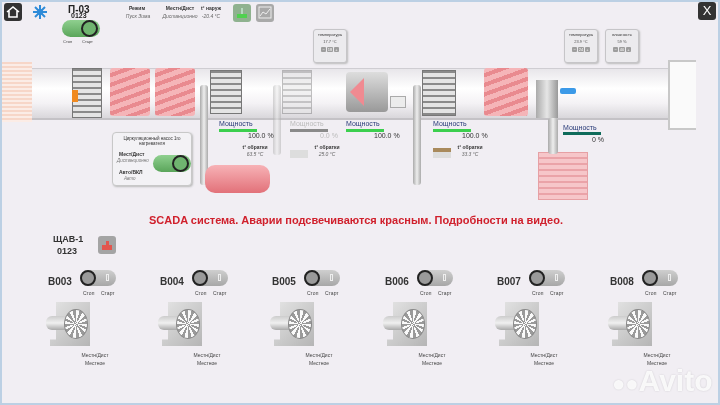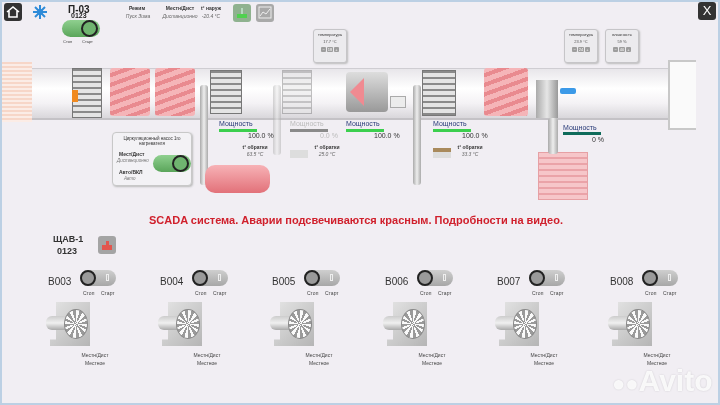--- a/index.html
+++ b/index.html
@@ -18,21 +18,21 @@
   .sensor-box .t { font-size: 4px; text-align: center; color: #333; margin-top: 2px; }
   .sensor-box .v { font-size: 4px; text-align: center; color: #555; margin-top: 2px; }
   .sensor-box .ctl { display: flex; justify-content: center; gap: 1px; margin-top: 3px; }
   .sensor-box .ctl span { font-size: 4px; background: #9d9d9d; color: #fff; padding: 0 1px; border-radius: 1px; }
   .tri { position: absolute; width: 0; height: 0; border-left: 9px solid transparent; border-right: 9px solid transparent; border-top: 14px solid #b5b5b5; }
   .tri::after { content: ""; position: absolute; left: -7px; top: -13px; border-left: 7px solid transparent; border-right: 7px solid transparent; border-top: 11px solid #fff; }
   .power-lbl { position: absolute; font-size: 7px; color: #283a78; }
   .power-bar { position: absolute; height: 3px; }
   .power-val { position: absolute; font-size: 7px; color: #333; }
   .pipe { position: absolute; background: linear-gradient(90deg, #aaa, #eee, #aaa); border-radius: 3px; }
-  .fan-title { position: absolute; font-size: 10px; font-weight: normal; color: #333; }
+  .fan-title { position: absolute; font-size: 10px; font-weight: bold; color: #333; }
   .fan-toggle { position: absolute; width: 36px; height: 16px; border-radius: 8px; background: linear-gradient(#cfcfcf, #a7a7a7); }
   .fan-toggle .knob { position: absolute; left: 0; top: 0; width: 16px; height: 16px; border-radius: 50%; background: #9a9a9a; border: 2px solid #222; }
   .fan-toggle .bar { position: absolute; right: 7px; top: 4px; width: 3px; height: 7px; border: 1px solid #eee; }
   .fan-sub { position: absolute; font-size: 5px; color: #444; }
   .fan-unit { position: absolute; width: 44px; height: 46px; }
   .fan-unit .tube { position: absolute; left: 0; top: 14px; width: 22px; height: 14px; background: linear-gradient(#ccc, #f0f0f0, #aaa); border-radius: 6px 0 0 6px; }
   .fan-unit .cage { position: absolute; left: 4px; top: 0; width: 40px; height: 44px; background: linear-gradient(135deg, #e4e4e4, #b5b5b5); clip-path: polygon(15% 0, 100% 0, 100% 100%, 0 100%, 0 85%, 15% 85%); }
   .fan-unit .wheel { position: absolute; left: 18px; top: 7px; width: 24px; height: 30px; border-radius: 50%; background: repeating-conic-gradient(#fafafa 0 15deg, #9a9a9a 15deg 30deg); border: 1px solid #888; }
   .fan-foot { position: absolute; font-size: 5px; color: #444; text-align: center; width: 50px; }
 </style>

